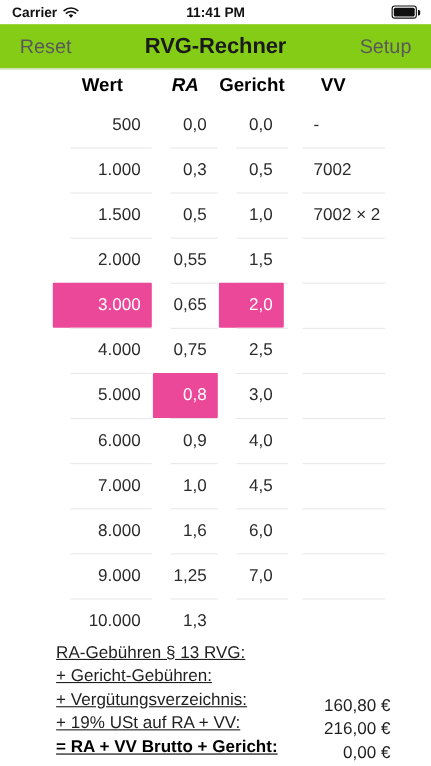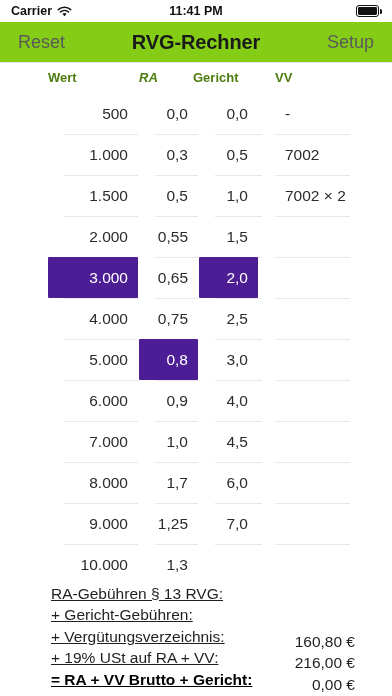--- a/index.html
+++ b/index.html
@@ -54,40 +54,40 @@
 
   
   .table {
     position: absolute; top: 63px; left: 0; width: 392px;
   }
   .thead {
     height: 30px; position: relative;
   }
   .thead .cell {
     position: absolute; top: 0; height: 30px; line-height: 30px;
-    font-size: 13px; font-weight: 700; color: #4d7c0f; text-align: left;
+    font-size: 17px; font-weight: 700; color: #000000; text-align: center;
   }
   .row {
     position: relative; height: 41px;
   }
   .row .sep {
     position: absolute; top: 0; height: 1px; background: #e8e8e8;
   }
   .row .cell {
     position: absolute; top: 0; height: 41px; line-height: 41px;
     font-size: 15.5px; color: #2b2b2b; white-space: nowrap;
   }
   .cell.num { text-align: right; }
   .cell.left { text-align: left; }
   .cell .pill {
     display: block; height: 41px; line-height: 41px;
     padding: 0 10px; border-radius: 1px;
   }
   .cell.num .pill { text-align: right; }
-  .cell.sel .pill { background: #4c1d95; color: #fff; }
+  .cell.sel .pill { background: #ec4899; color: #fff; }
 
   
   .c-wert    { left: 48px;  width: 90px; }
   .c-ra      { left: 139px; width: 59px; }
   .c-gericht { left: 199px; width: 59px; }
   .c-vv      { left: 275px; width: 110px; }
 
   .s-wert    { left: 64px;  width: 74px; }
   .s-ra      { left: 155px; width: 43px; }
   .s-gericht { left: 215px; width: 47px; }
@@ -314,21 +314,21 @@
       </div>
       <div class="row">
         <div class="sep s-wert"></div>
         <div class="sep s-ra"></div>
         <div class="sep s-gericht"></div>
         <div class="sep s-vv"></div>
         <div class="cell num c-wert">
           <span class="pill">8.000</span>
         </div>
         <div class="cell num c-ra">
-          <span class="pill">1,7</span>
+          <span class="pill">1,6</span>
         </div>
         <div class="cell num c-gericht">
           <span class="pill">6,0</span>
         </div>
         <div class="cell left c-vv">
           <span class="pill"></span>
         </div>
       </div>
       <div class="row">
         <div class="sep s-wert"></div>

